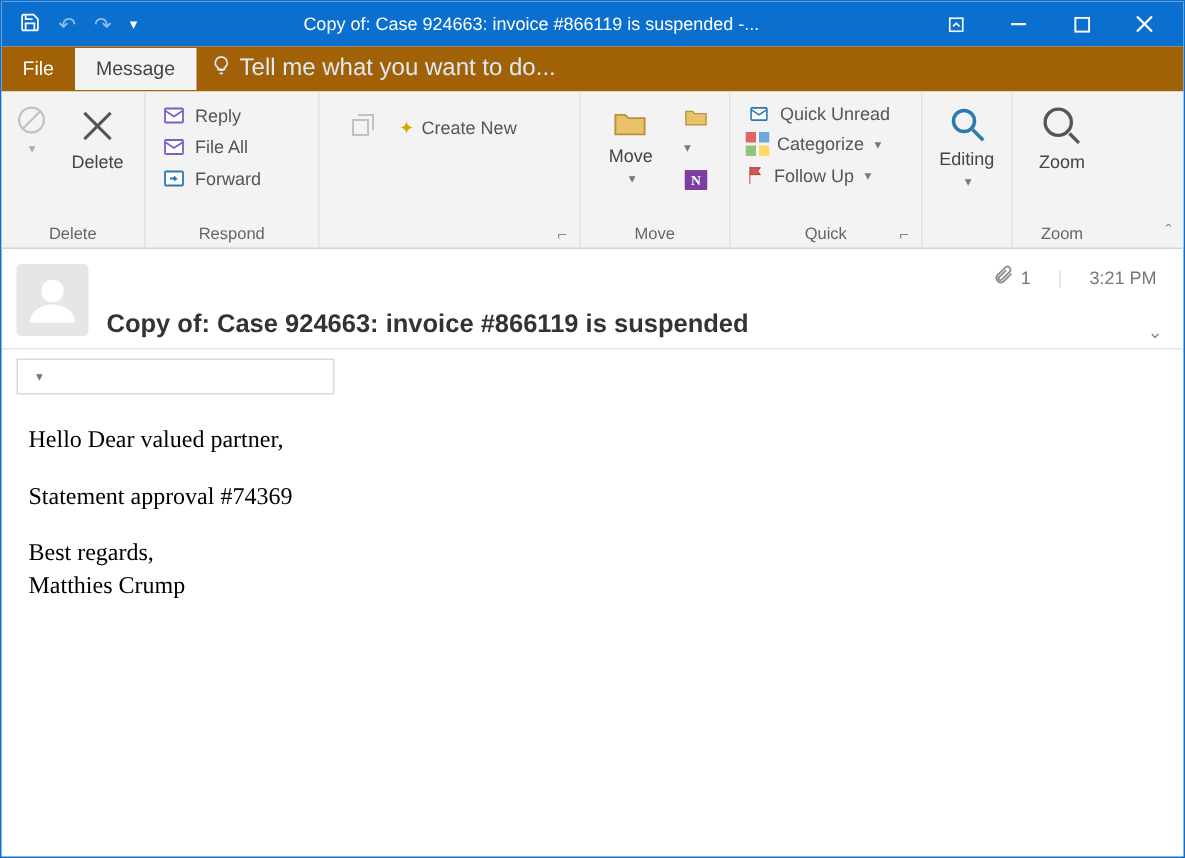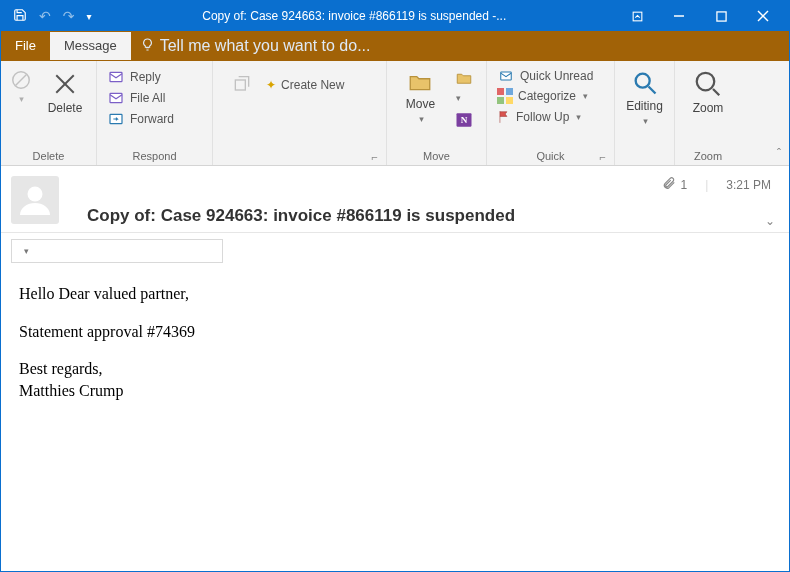--- a/index.html
+++ b/index.html
@@ -19,21 +19,21 @@
   .group-body { display: flex; align-items: flex-start; gap: 6px; flex: 1; }
   .group-label { text-align: center; font-size: 11px; color: #666; padding: 2px 0 1px; }
   .big-btn { display: flex; flex-direction: column; align-items: center; justify-content: center; width: 56px; gap: 3px; padding: 4px 2px; }
   .big-btn .lbl { font-size: 12px; color: #444; text-align: center; line-height: 1.1; }
   .small-row { display: flex; align-items: center; gap: 5px; padding: 2px 4px; min-width: 90px; }
   .small-row .lbl { font-size: 12px; color: #555; }
   .stack { display: flex; flex-direction: column; gap: 1px; }
   .arrow-down { font-size: 9px; color: #777; margin-left: 2px; }
   .msg-header { display: flex; padding: 8px 14px 6px 10px; gap: 12px; border-bottom: 1px solid #e6e6e6; position: relative; }
   .avatar { width: 48px; height: 48px; background: #e6e6e6; border-radius: 3px; display: flex; align-items: center; justify-content: center; margin-top: 2px; }
-  .subject-line { font-size: 17px; font-weight: 600; color: #333; margin-top: 16px; margin-left: 16px; }
+  .subject-line { font-size: 17px; font-weight: 600; color: #333; margin-top: 16px; }
   .meta-right { position: absolute; right: 18px; top: 10px; display: flex; align-items: center; gap: 18px; color: #777; font-size: 12px; }
   .attach-row { padding: 6px 10px 10px; }
   .attach-chip { display: inline-flex; align-items: center; gap: 8px; border: 1px solid #d9d9d9; padding: 6px 10px; min-width: 212px; justify-content: space-between; }
   .attach-chip .left { display: flex; align-items: center; gap: 8px; }
   .attach-name { font-size: 12px; color: #555; }
   .body-area { padding: 10px 18px; font-family: "Times New Roman", serif; font-size: 16px; color: #000000; line-height: 1.35; }
   .body-area p { margin-bottom: 16px; }
   .body-area p.tight { margin-bottom: 0; }
   .chev { font-size: 12px; color: #888; }
   .expand { position: absolute; right: 8px; bottom: 2px; font-size: 11px; color: #888; }

